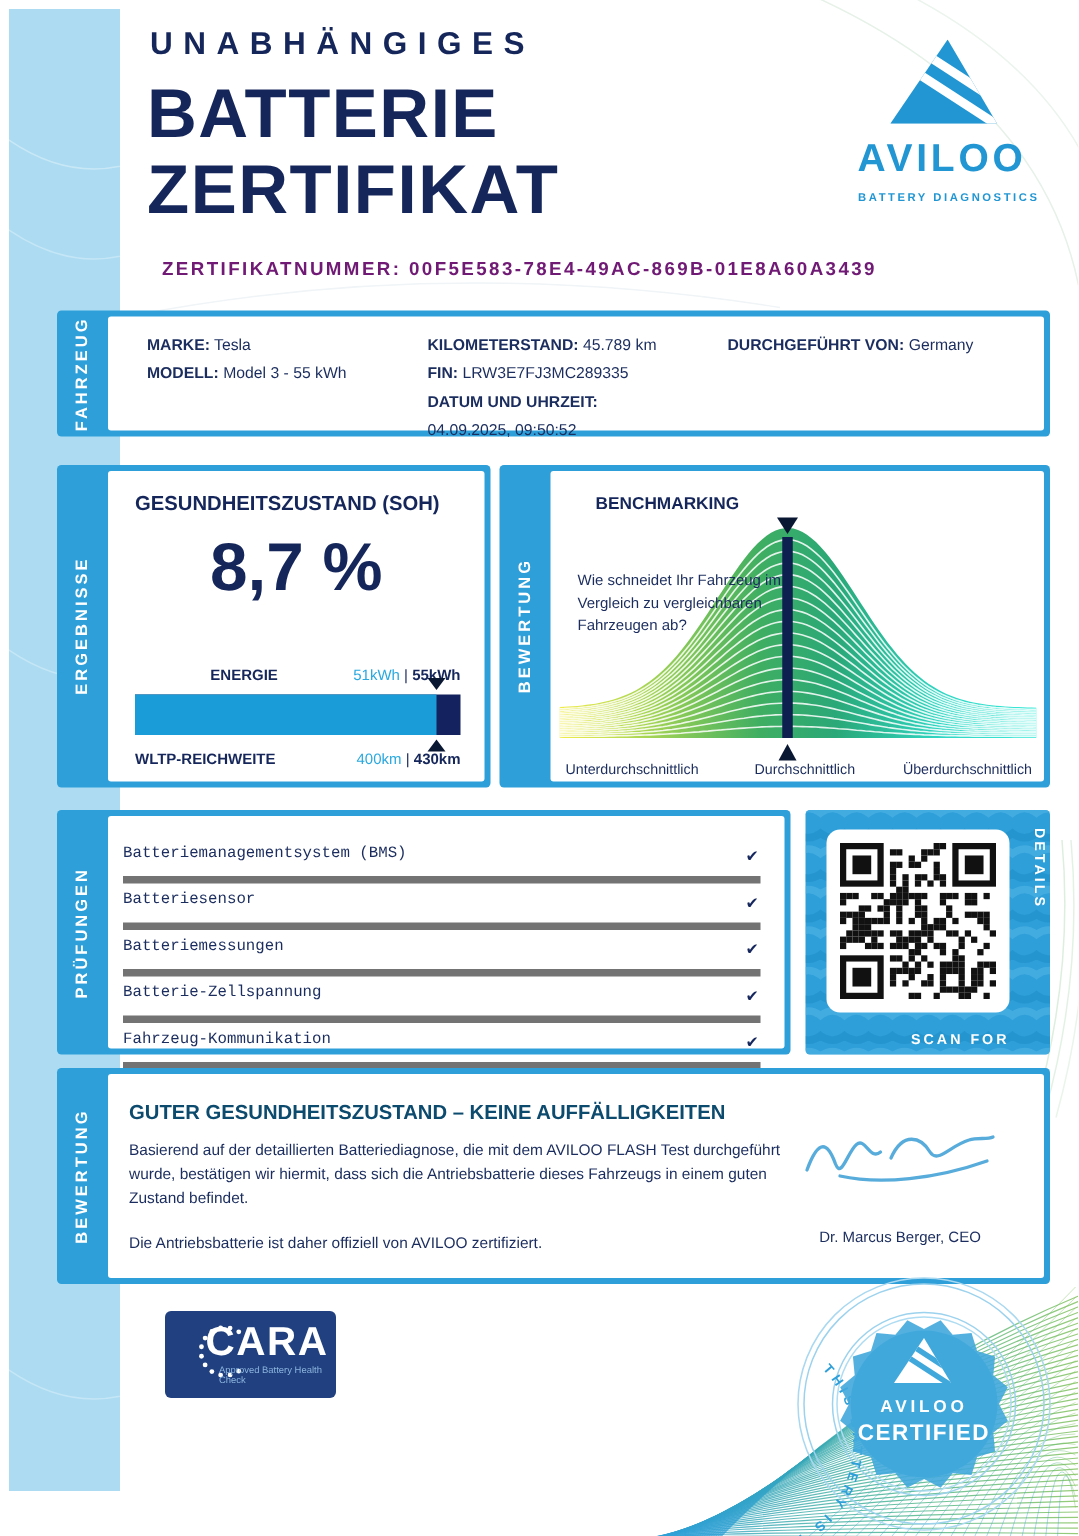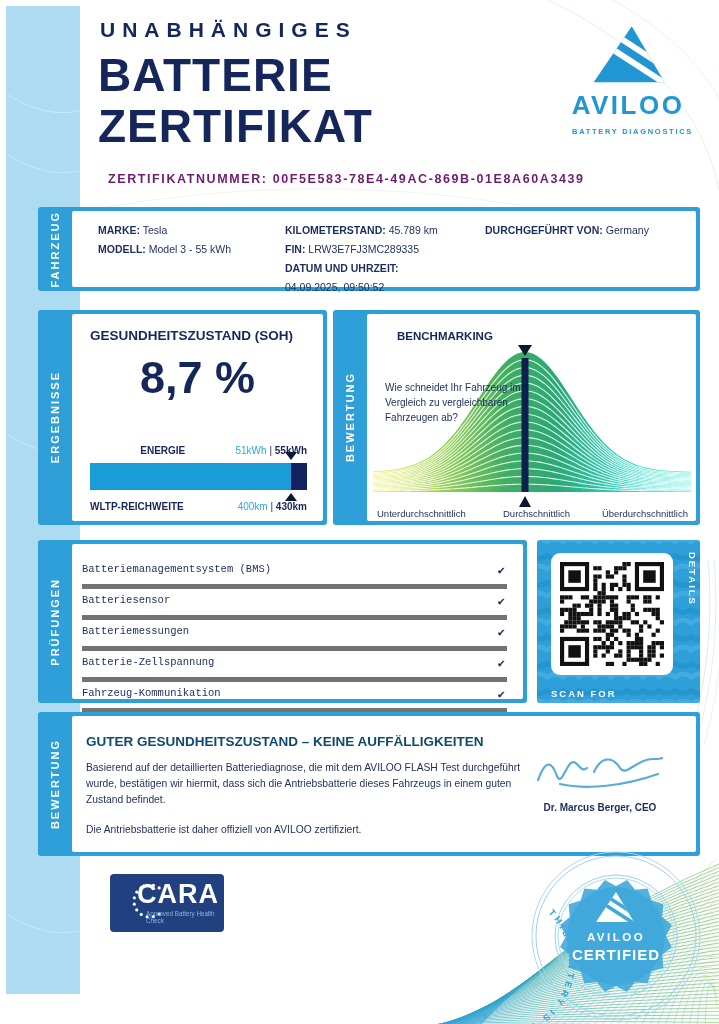--- a/index.html
+++ b/index.html
@@ -52,28 +52,28 @@
   #bl-low{left:0;} #bl-mid{left:50%;transform:translateX(-44%);} #bl-high{right:0;}
   
   .check-rows{position:absolute;left:10px;right:16px;top:14px;}
   .check-row{position:relative;height:26px;border-bottom:5px solid #737373;font-size:10.5px;line-height:22px;color:#1B2D5E;font-family:Liberation Mono, monospace;}
   .check-row .tick{position:absolute;right:2px;top:2px;font-size:12px;font-weight:700;color:#16275D;line-height:22px;}
   
   #qr-block{position:absolute;left:537px;top:540px;width:163px;height:163px;background:#2E9FD9;border-radius:3px;overflow:hidden;}
   #qr-waves{position:absolute;inset:0;}
   #qr-white{position:absolute;left:14px;top:13px;width:122px;height:122px;background:#fff;border-radius:9px;}
   #qr-svg{position:absolute;left:9px;top:9px;}
-  #scan-label{position:absolute;left:14px;bottom:4px;width:122px;text-align:left;color:#fff;font-size:9.5px;font-weight:700;letter-spacing:2px;}
+  #scan-label{position:absolute;left:14px;bottom:4px;width:122px;text-align:right;color:#fff;font-size:9.5px;font-weight:700;letter-spacing:2px;}
   #details-label{position:absolute;right:2px;top:12px;writing-mode:vertical-rl;color:#fff;font-size:9.5px;font-weight:700;letter-spacing:2px;}
   
   .ass-title{position:absolute;left:14px;top:18px;font-size:13.5px;font-weight:700;color:#0c4a6e;}
   .ass-p1{position:absolute;left:14px;top:44px;width:452px;font-size:10.3px;line-height:16px;color:#1B2D5E;}
   .ass-p2{position:absolute;left:14px;top:108px;width:452px;font-size:10.3px;color:#1B2D5E;}
   .sig-block{position:absolute;right:16px;top:34px;width:160px;text-align:center;}
-  .sig-name{margin-top:4px;font-size:10px;color:#1B2D5E;font-weight:bold;}
+  .sig-name{margin-top:21px;font-size:10px;color:#1B2D5E;}
   
   #cara{position:absolute;left:110px;top:874px;width:114px;height:58px;background:#20407F;border-radius:4px;}
   #cara .word{position:absolute;left:27px;top:5px;font-size:27px;font-weight:700;letter-spacing:1px;color:#fff;}
   #cara .tag{position:absolute;left:36px;bottom:8px;font-size:6.3px;color:#8CB4DE;}
   #cara svg{position:absolute;inset:0;}
   
   #guilloche{position:absolute;left:419px;top:854px;}
   #seal{position:absolute;left:528px;top:848px;}
 </style>
 </head>

